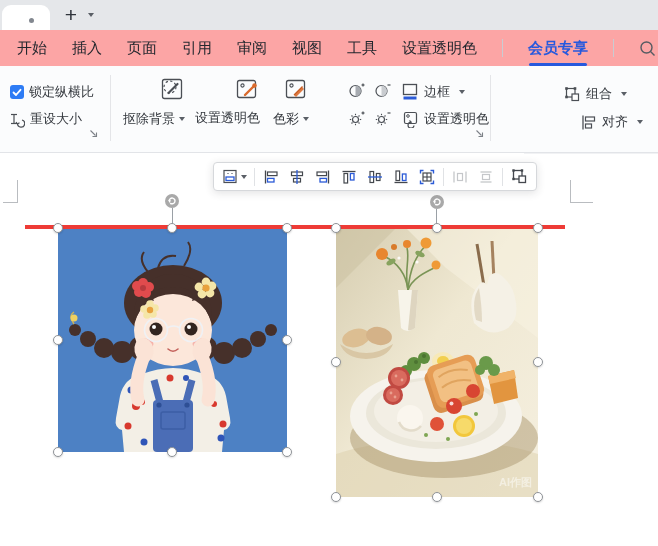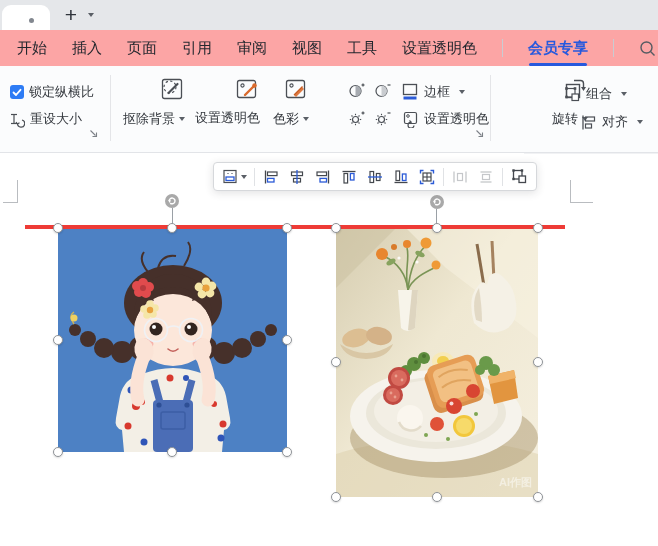--- a/index.html
+++ b/index.html
@@ -213,30 +213,20 @@
     <span class="rlabel">设置透明色</span>
   </div>
   <div class="launch" style="left:474px;top:62px">
     <svg width="10" height="10" viewBox="0 0 10 10">
         <path d="M8.5 4.5 V8.5 H4.5" fill="none" stroke="#7c8187" stroke-width="1.1"></path>
         <line x1="2.5" y1="2.5" x2="7.5" y2="7.5" stroke="#7c8187" stroke-width="1.1"></line>
       </svg>
   </div>
   <div class="gdiv" style="left:490px"></div>
 
-  <div class="bigbtn" style="left:524px;width:64px">
-    <span>
-      <svg width="26" height="26" viewBox="0 0 26 26">
-          <rect x="4.5" y="8.5" width="13" height="13" fill="none" stroke="#4b4f55" stroke-width="1.4"></rect>
-          <path d="M12 4.5 H18.5 Q21.5 4.5 21.5 7.5 V12" fill="none" stroke="#4b4f55" stroke-width="1.4"></path>
-          <polygon points="19,11 24,11 21.5,15" fill="#4b4f55"></polygon>
-        </svg>
-    </span>
-    <span><span class="rlabel">旋转</span><span class="chev"></span></span>
-  </div>
   <div class="rowbtn" style="left:564px;top:19px">
     <span>
       <svg width="17" height="17" viewBox="0 0 17 17">
           <rect x="2.5" y="2.5" width="8.5" height="8.5" fill="none" stroke="#4b4f55" stroke-width="1.2"></rect>
           <rect x="8" y="8" width="6.5" height="6.5" fill="#fff" stroke="#4b4f55" stroke-width="1.2"></rect>
           <rect x="1.2" y="1.2" width="2.6" height="2.6" fill="#4b4f55"></rect>
           <rect x="9.7" y="1.2" width="2.6" height="2.6" fill="#4b4f55"></rect>
           <rect x="1.2" y="9.7" width="2.6" height="2.6" fill="#4b4f55"></rect>
         </svg>
     </span>

